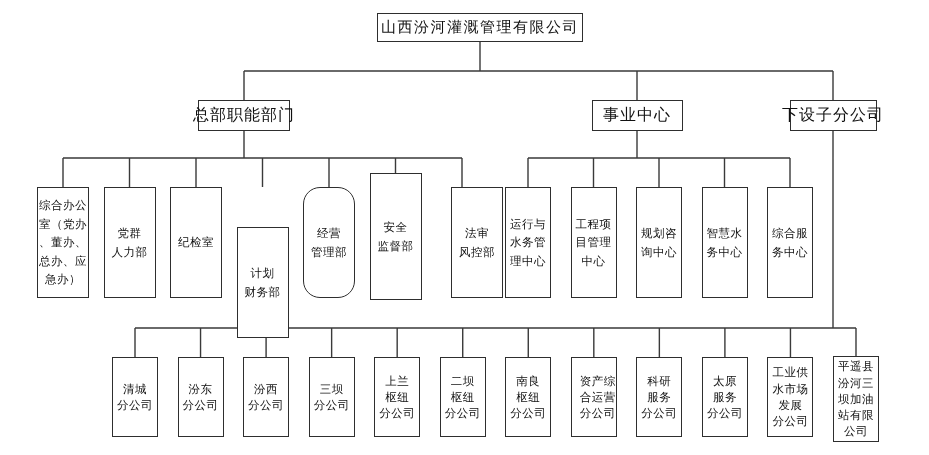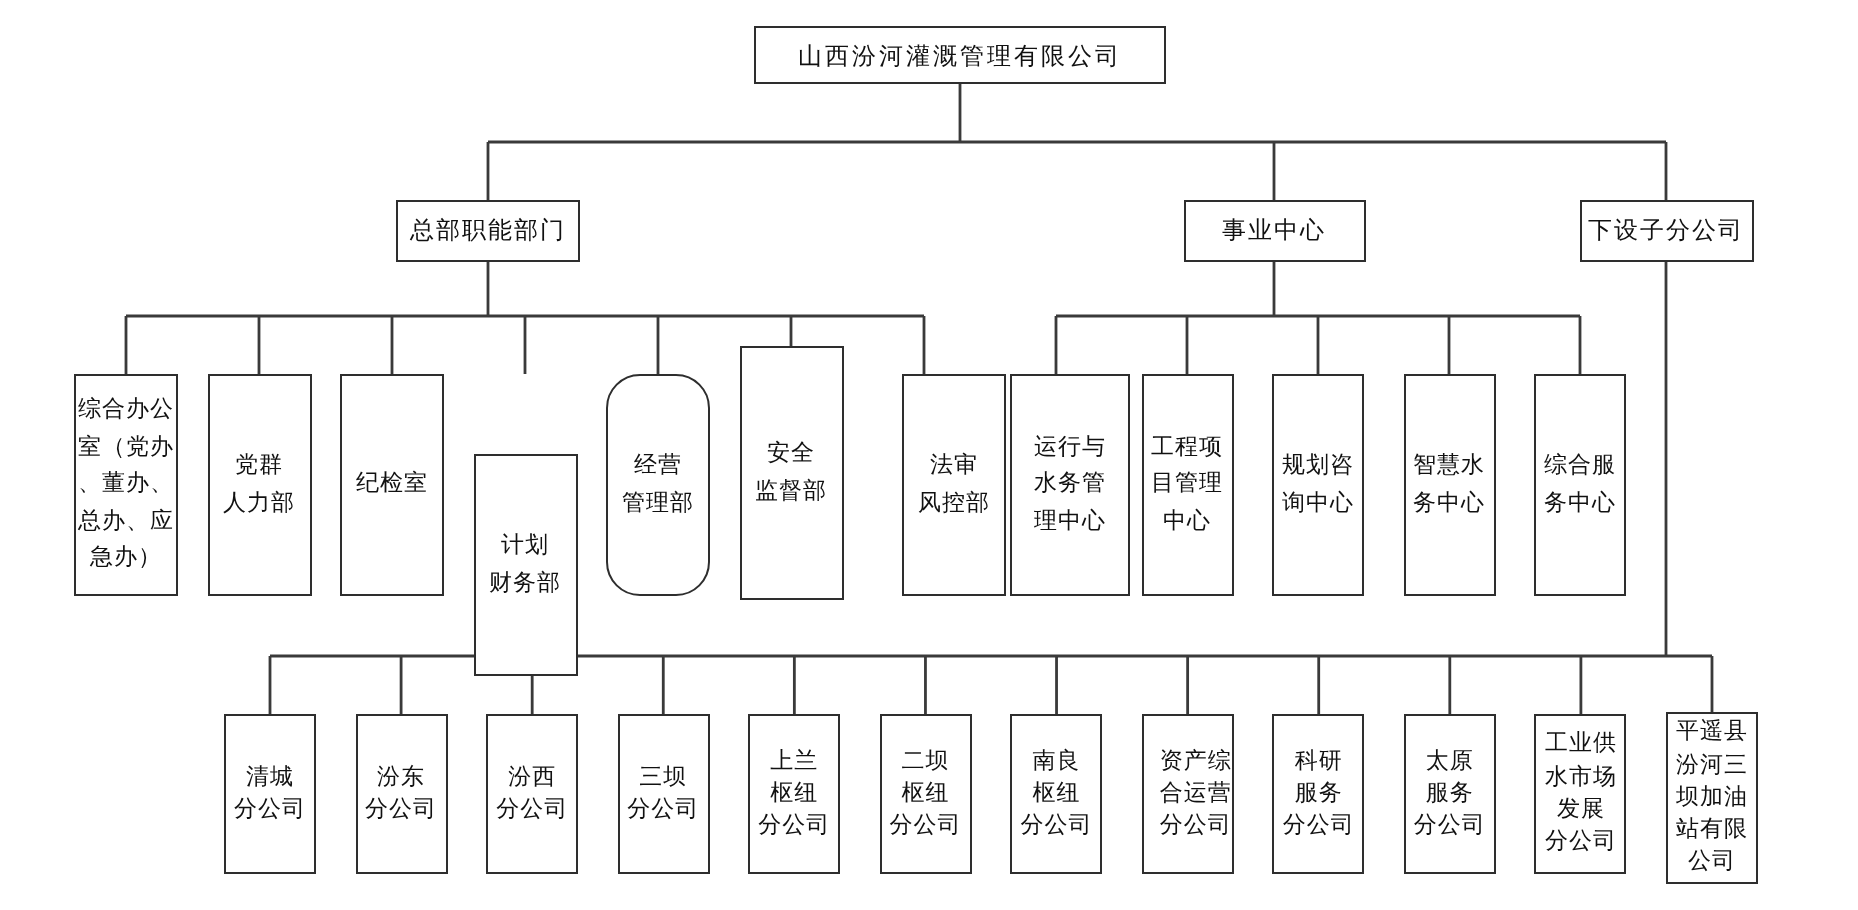--- a/index.html
+++ b/index.html
@@ -31,22 +31,22 @@
     justify-content: center;
     text-align: center;
     color: var(--text, #111111);
     font-size: 11.5px;
     letter-spacing: 0.5px;
   }
   .node .lbl {
     white-space: pre;
     display: block;
   }
-  .lh-root  .lbl { line-height: 1.5;  font-size: 12px; letter-spacing: 1.5px; }
-  .lh-l2    .lbl { line-height: 1.4;  font-size: 12px; letter-spacing: 1px; }
+  .lh-root  .lbl { line-height: 1.5;  font-size: 15px; letter-spacing: 1.5px; }
+  .lh-l2    .lbl { line-height: 1.4;  font-size: 16px; letter-spacing: 1px; }
   .lh-row3  .lbl { line-height: 1.62; }
   .lh-row4  .lbl { line-height: 1.42; }
 </style>
 </head>
 <body>
 
 <div id="canvas">
   <svg id="connectors" viewBox="0 0 929 455" xmlns="http://www.w3.org/2000/svg">
     <path id="connector-path" fill="none" stroke-width="1.4" d="M480 42 V71 M244 71 H833 M244 71 V100 M637 71 V100 M833 71 V100 M244 131 V158 M63 158 H462 M63 158 V187 M129.5 158 V187 M196 158 V187 M262.5 158 V187 M329 158 V187 M395.5 158 V187 M462 158 V187 M637 131 V158 M528 158 H790 M528 158 V187 M593.5 158 V187 M659 158 V187 M724.5 158 V187 M790 158 V187 M833 131 V328 M135 328 H855.995 M135 328 V357 M200.54500000000002 328 V357 M266.09000000000003 328 V357 M331.635 328 V357 M397.18 328 V357 M462.725 328 V357 M528.27 328 V357 M593.815 328 V357 M659.36 328 V357 M724.905 328 V357 M790.45 328 V357 M855.995 328 V357" stroke="#3a3a3a"></path>
   </svg>
@@ -86,21 +86,21 @@
 管理部</span>
       </div>
       <div class="node lh-row3" style="left: 369.5px; top: 173px; width: 52px; height: 127px;">
         <span class="lbl">安全
 监督部</span>
       </div>
       <div class="node lh-row3" style="left: 451px; top: 187px; width: 52px; height: 111px;">
         <span class="lbl">法审
 风控部</span>
       </div>
-      <div class="node lh-row3" style="left: 505px; top: 187px; width: 60px; height: 111px; justify-content: center;">
+      <div class="node lh-row3" style="left: 505px; top: 187px; width: 46px; height: 111px; justify-content: center;">
         <span class="lbl">运行与
 水务管
 理中心</span>
       </div>
       <div class="node lh-row3" style="left: 570.5px; top: 187px; width: 46px; height: 111px;">
         <span class="lbl">工程项
 目管理
 中心</span>
       </div>
       <div class="node lh-row3" style="left: 636px; top: 187px; width: 46px; height: 111px;">

